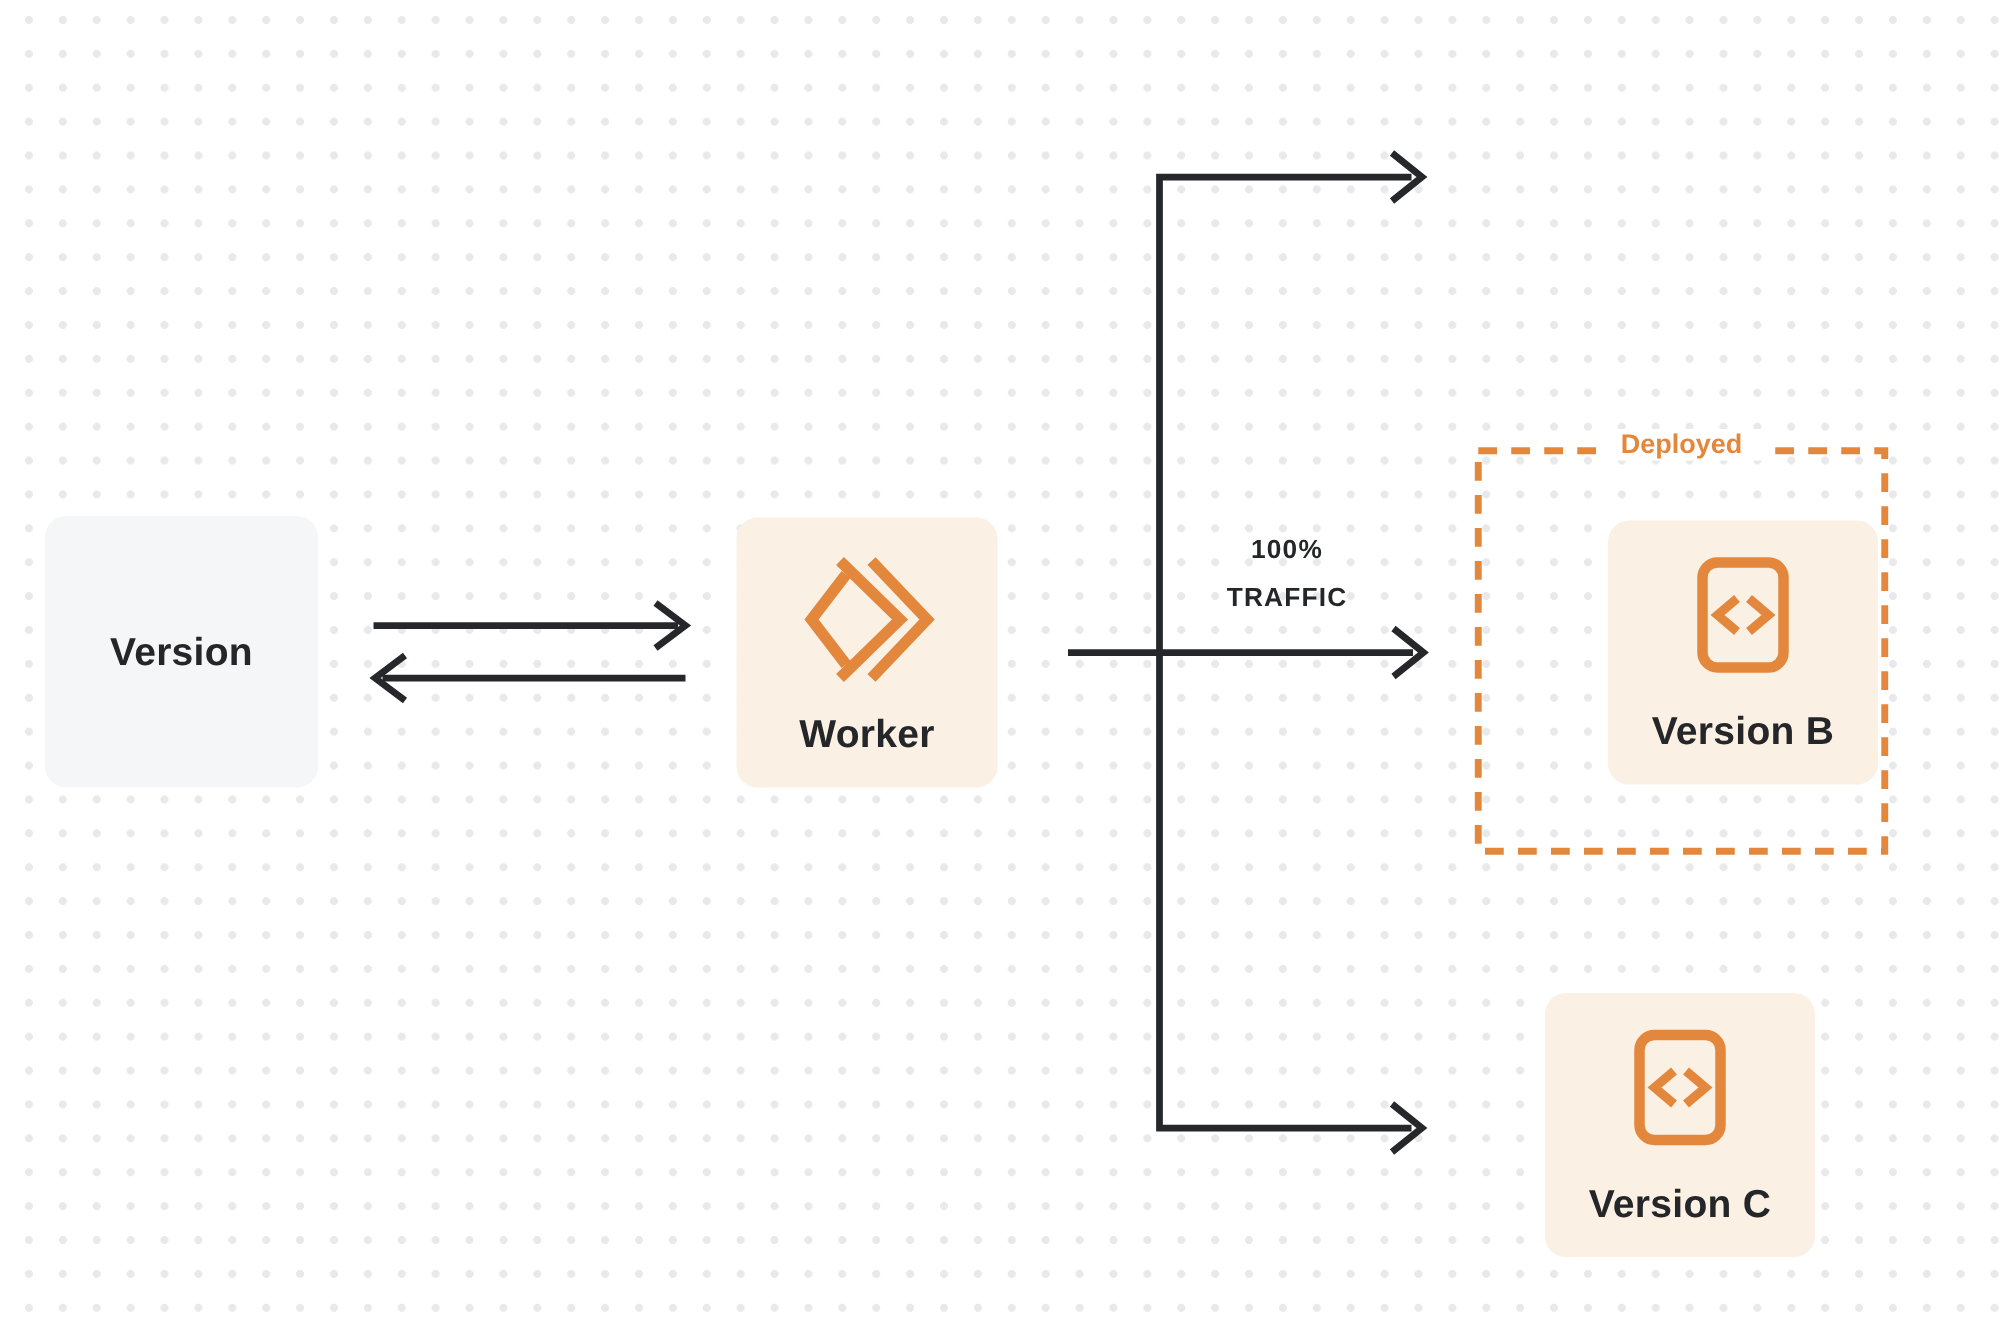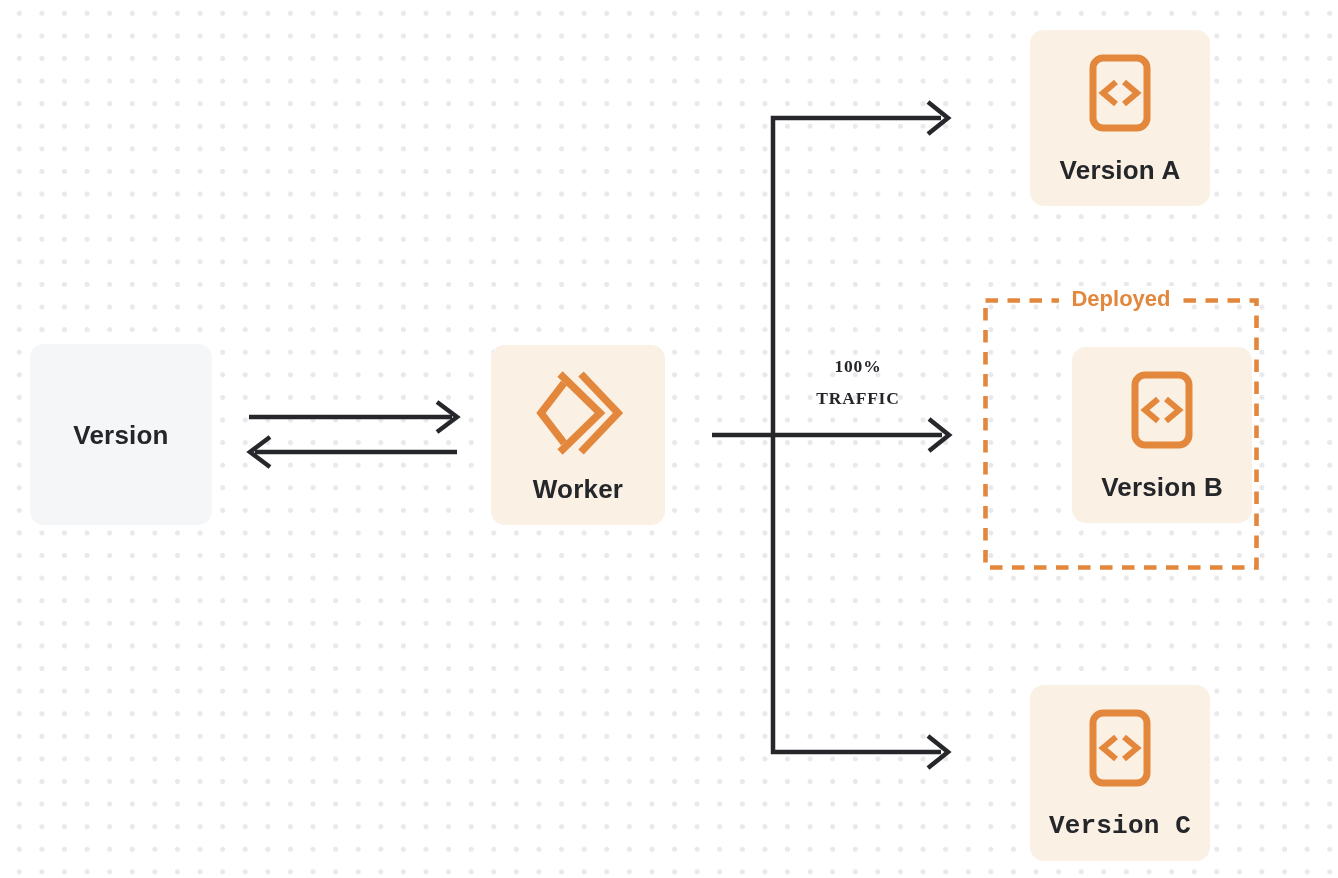--- a/index.html
+++ b/index.html
@@ -28,49 +28,49 @@
   }
   .node {
     position:absolute;
     border-radius:14px;
   }
   .node.client  { left:30px;  top:344px; width:182px; height:181px; background:#f5f6f8; }
   .node.worker  { left:491px; top:345px; width:174px; height:180px; background:#faf0e3; }
   .node.version { left:1030px; width:180px; height:176px; background:#faf0e3; }
   .node.version-a { top:30px; }
   .node.version-b { top:347px;margin-left:42px; }
-  .node.version-c { top:685px;font-family:Liberation Mono, monospace; }
+  .node.version-c { top:662px; }
   .node-label {
     position:absolute; left:0; right:0;
     text-align:center;
     font-weight:bold; font-size:26px; color:#24262a;
     letter-spacing:0.2px;
   }
   .label-middle { top:50%; transform:translateY(-50%); }
   .label-bottom { bottom:20px; }
   .node-icon {
     position:absolute; left:50%; transform:translateX(-50%);
     top:24px;
   }
   .worker .node-icon { top:22px; margin-left:3px; }
   .traffic-label {
     position:absolute; left:778px; top:350px; width:160px;
     text-align:center;
     font-weight:bold; font-size:17.5px; line-height:32px;
-    letter-spacing:0.8px; color:#24262a;font-family:Liberation Serif, serif;
+    letter-spacing:0.8px; color:#24262a;
   }
   .deployed-label {
     position:absolute; left:985px; top:286px; width:272px;
     text-align:center;
   }
   .deployed-label span {
     display:inline-block;
     background:#ffffff;
     padding:0 12px;
-    font-weight:bold; font-size:22px; color:#e3873d;
+    font-weight:bold; font-size:18px; color:#e3873d;
   }
 </style>
 </head>
 <body>
 
 <div class="canvas">
 
   <svg class="overlay" viewBox="0 0 1338 878">
 
     <g>
@@ -105,30 +105,20 @@
     <span class="node-icon">
       <svg width="92" height="92" viewBox="0 0 92 92" fill="none">
         <polyline points="29,16 6,46 29,76" stroke="#e3873d" stroke-width="7.5" fill="none"></polyline>
         <polyline points="25,7 65,46 25,85" stroke="#e3873d" stroke-width="7.5" fill="none"></polyline>
         <polyline points="46,7 83,46 46,85" stroke="#e3873d" stroke-width="7.5" fill="none"></polyline>
       </svg>
     </span>
     <div class="node-label label-bottom">Worker</div>
   </div>
 
-  <div class="node version version-a">
-    <span class="node-icon">
-      <svg width="62" height="78" viewBox="0 0 62 78" fill="none">
-        <rect x="4" y="4" width="54" height="70" rx="10" stroke="#e3873d" stroke-width="7"></rect>
-        <polyline points="27,28 14,39 27,50" stroke="#e3873d" stroke-width="6" fill="none"></polyline>
-        <polyline points="35,28 48,39 35,50" stroke="#e3873d" stroke-width="6" fill="none"></polyline>
-      </svg>
-    </span>
-    <div class="node-label label-bottom">Version A</div>
-  </div>
 
   <div class="node version version-b">
     <span class="node-icon">
       <svg width="62" height="78" viewBox="0 0 62 78" fill="none">
         <rect x="4" y="4" width="54" height="70" rx="10" stroke="#e3873d" stroke-width="7"></rect>
         <polyline points="27,28 14,39 27,50" stroke="#e3873d" stroke-width="6" fill="none"></polyline>
         <polyline points="35,28 48,39 35,50" stroke="#e3873d" stroke-width="6" fill="none"></polyline>
       </svg>
     </span>
     <div class="node-label label-bottom">Version B</div>

